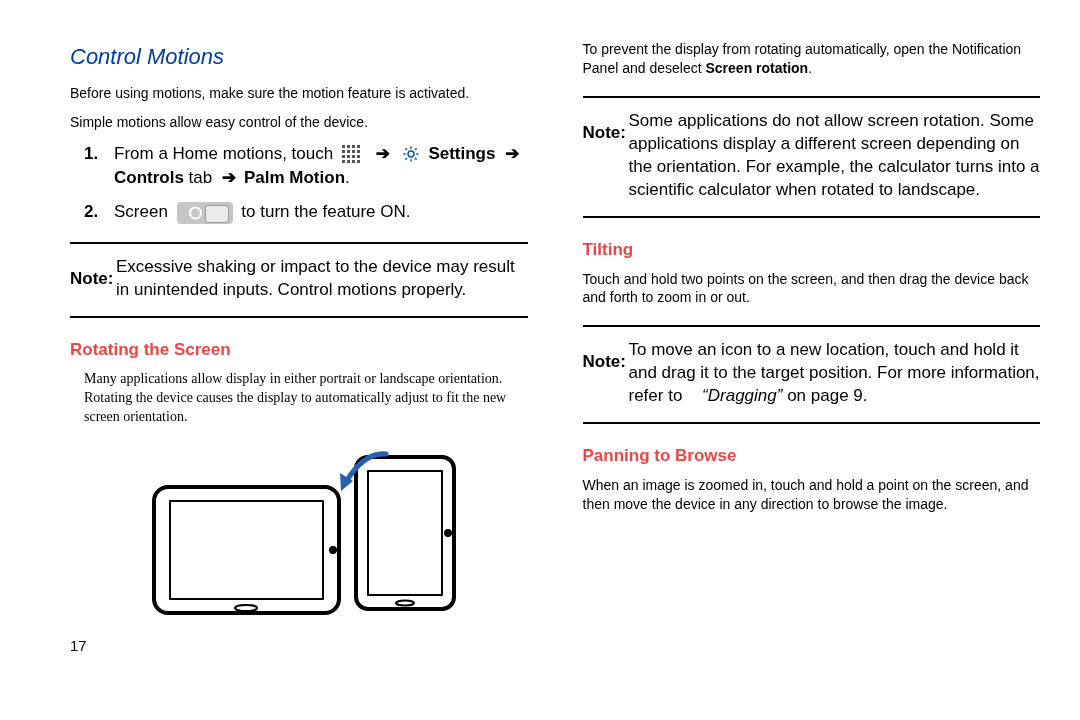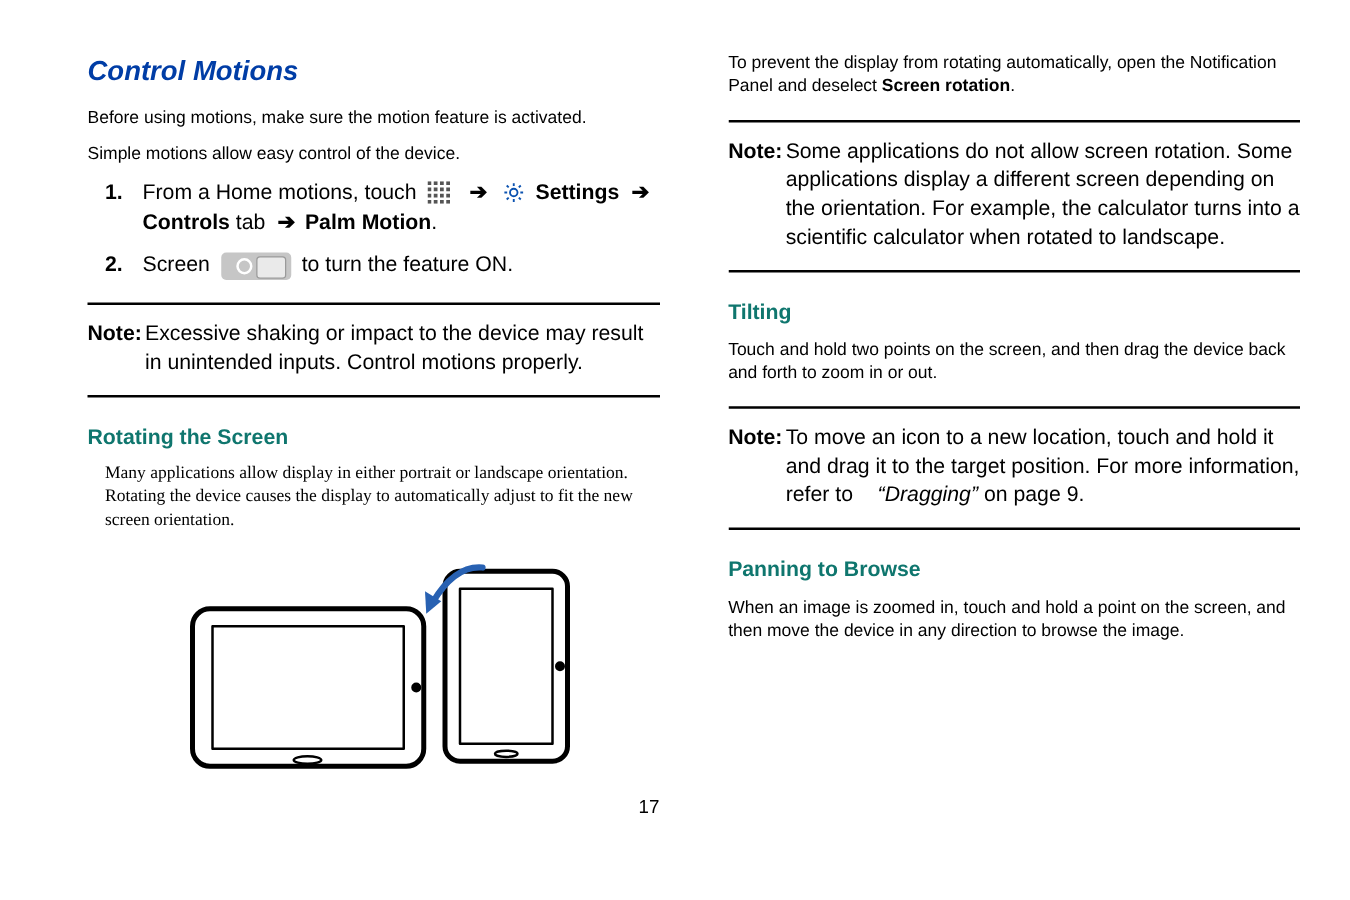--- a/index.html
+++ b/index.html
@@ -18,26 +18,26 @@
     column-gap: 55px;
   }
   .col {
     width: 470px;
     display: flex;
     flex-direction: column;
   }
   .h-italic {
     color: #003da6;
     font-style: italic;
-    font-weight: 700;
+    font-weight: 400;
     font-size: 22px;
     margin: 4px 0 14px 0;
   }
   .h-blue {
-    color: #0f766e;
+    color: #ef4444;
     font-weight: 700;
     font-size: 17px;
     margin: 14px 0 10px 0;
   }
   .para {
     font-size: 14px;
     line-height: 1.35;
     margin: 0 0 10px 0;
   }
   .indent { margin-left: 14px; font-family: Liberation Serif, serif; }
@@ -100,28 +100,27 @@
   }
   .note-block {
     font-size: 17px;
     line-height: 1.35;
     padding-left: 46px;
     position: relative;
     margin: 4px 0 6px 0;
   }
   .note-block .note-label {
     position: absolute;
-    left: 0; top: 0;
+    left: 0; top: 12px;
     font-weight: 700;
   }
   .page-num {
     font-size: 15px;
     margin-top: auto;
     padding-top: 18px;
-    text-align: right;
   }
   .ref-italic { font-style: italic; margin-left: 15px; }
   .tablet-figure {
     margin: 12px auto 0 auto;
     width: 330px;
     height: 170px;
     position: relative;
   }
   .tablet-figure svg { display: block; }
 </style>

